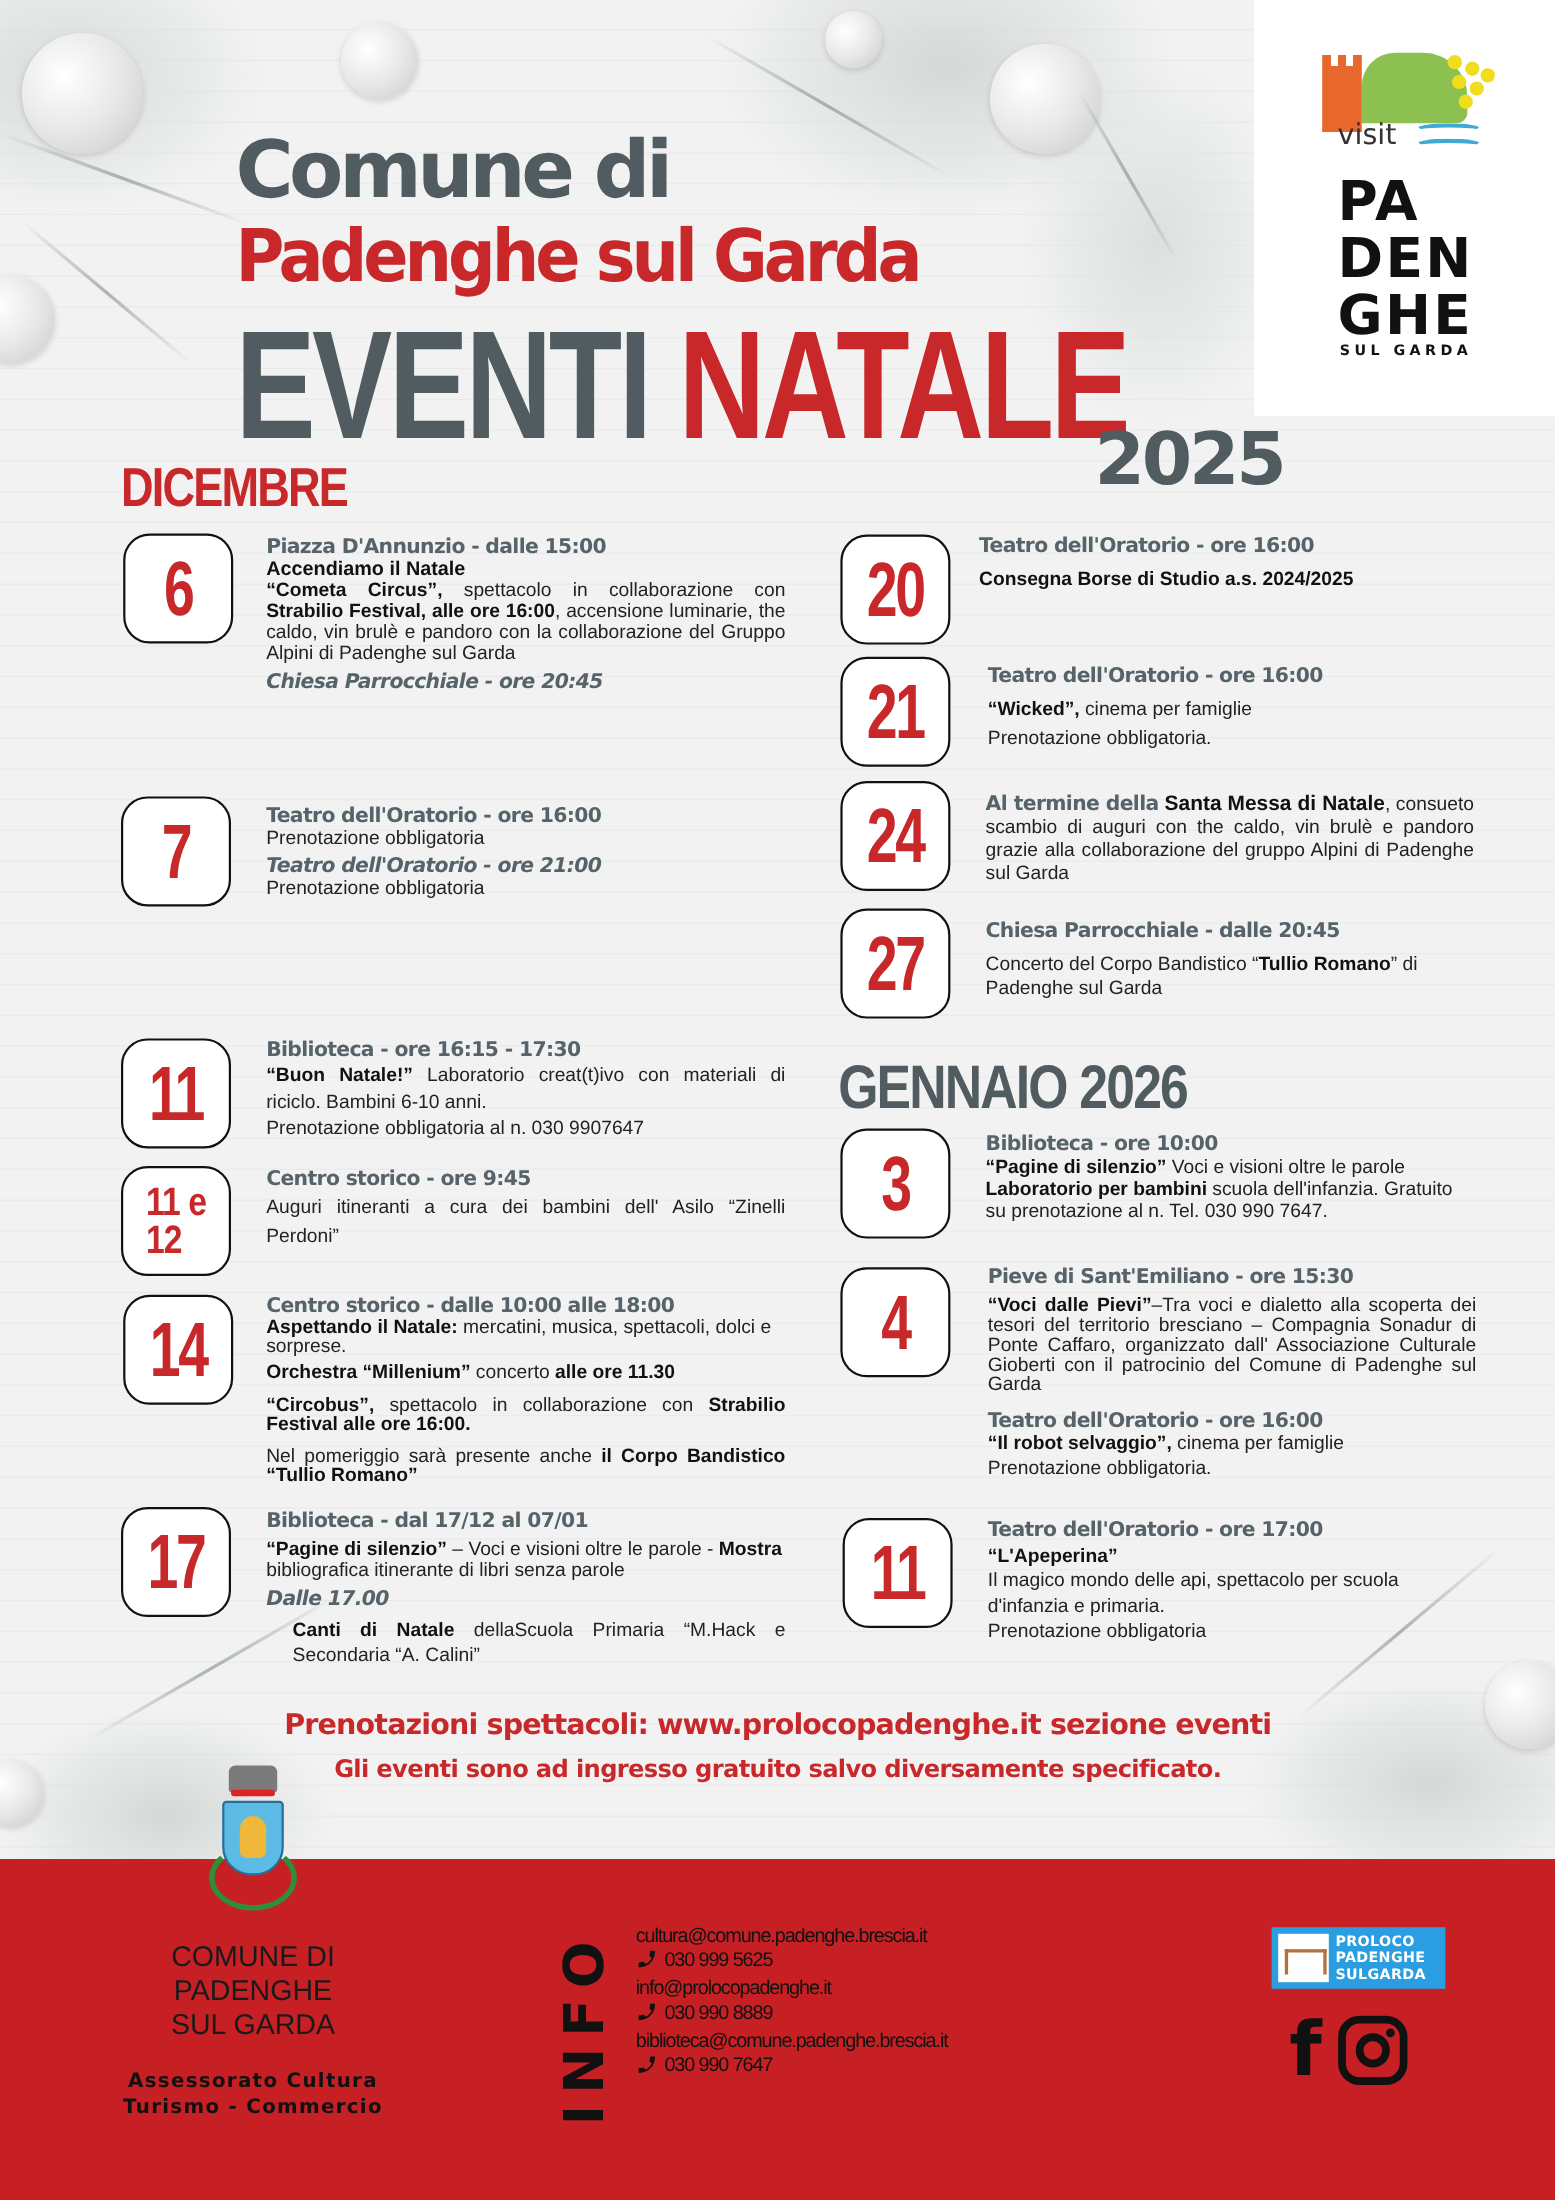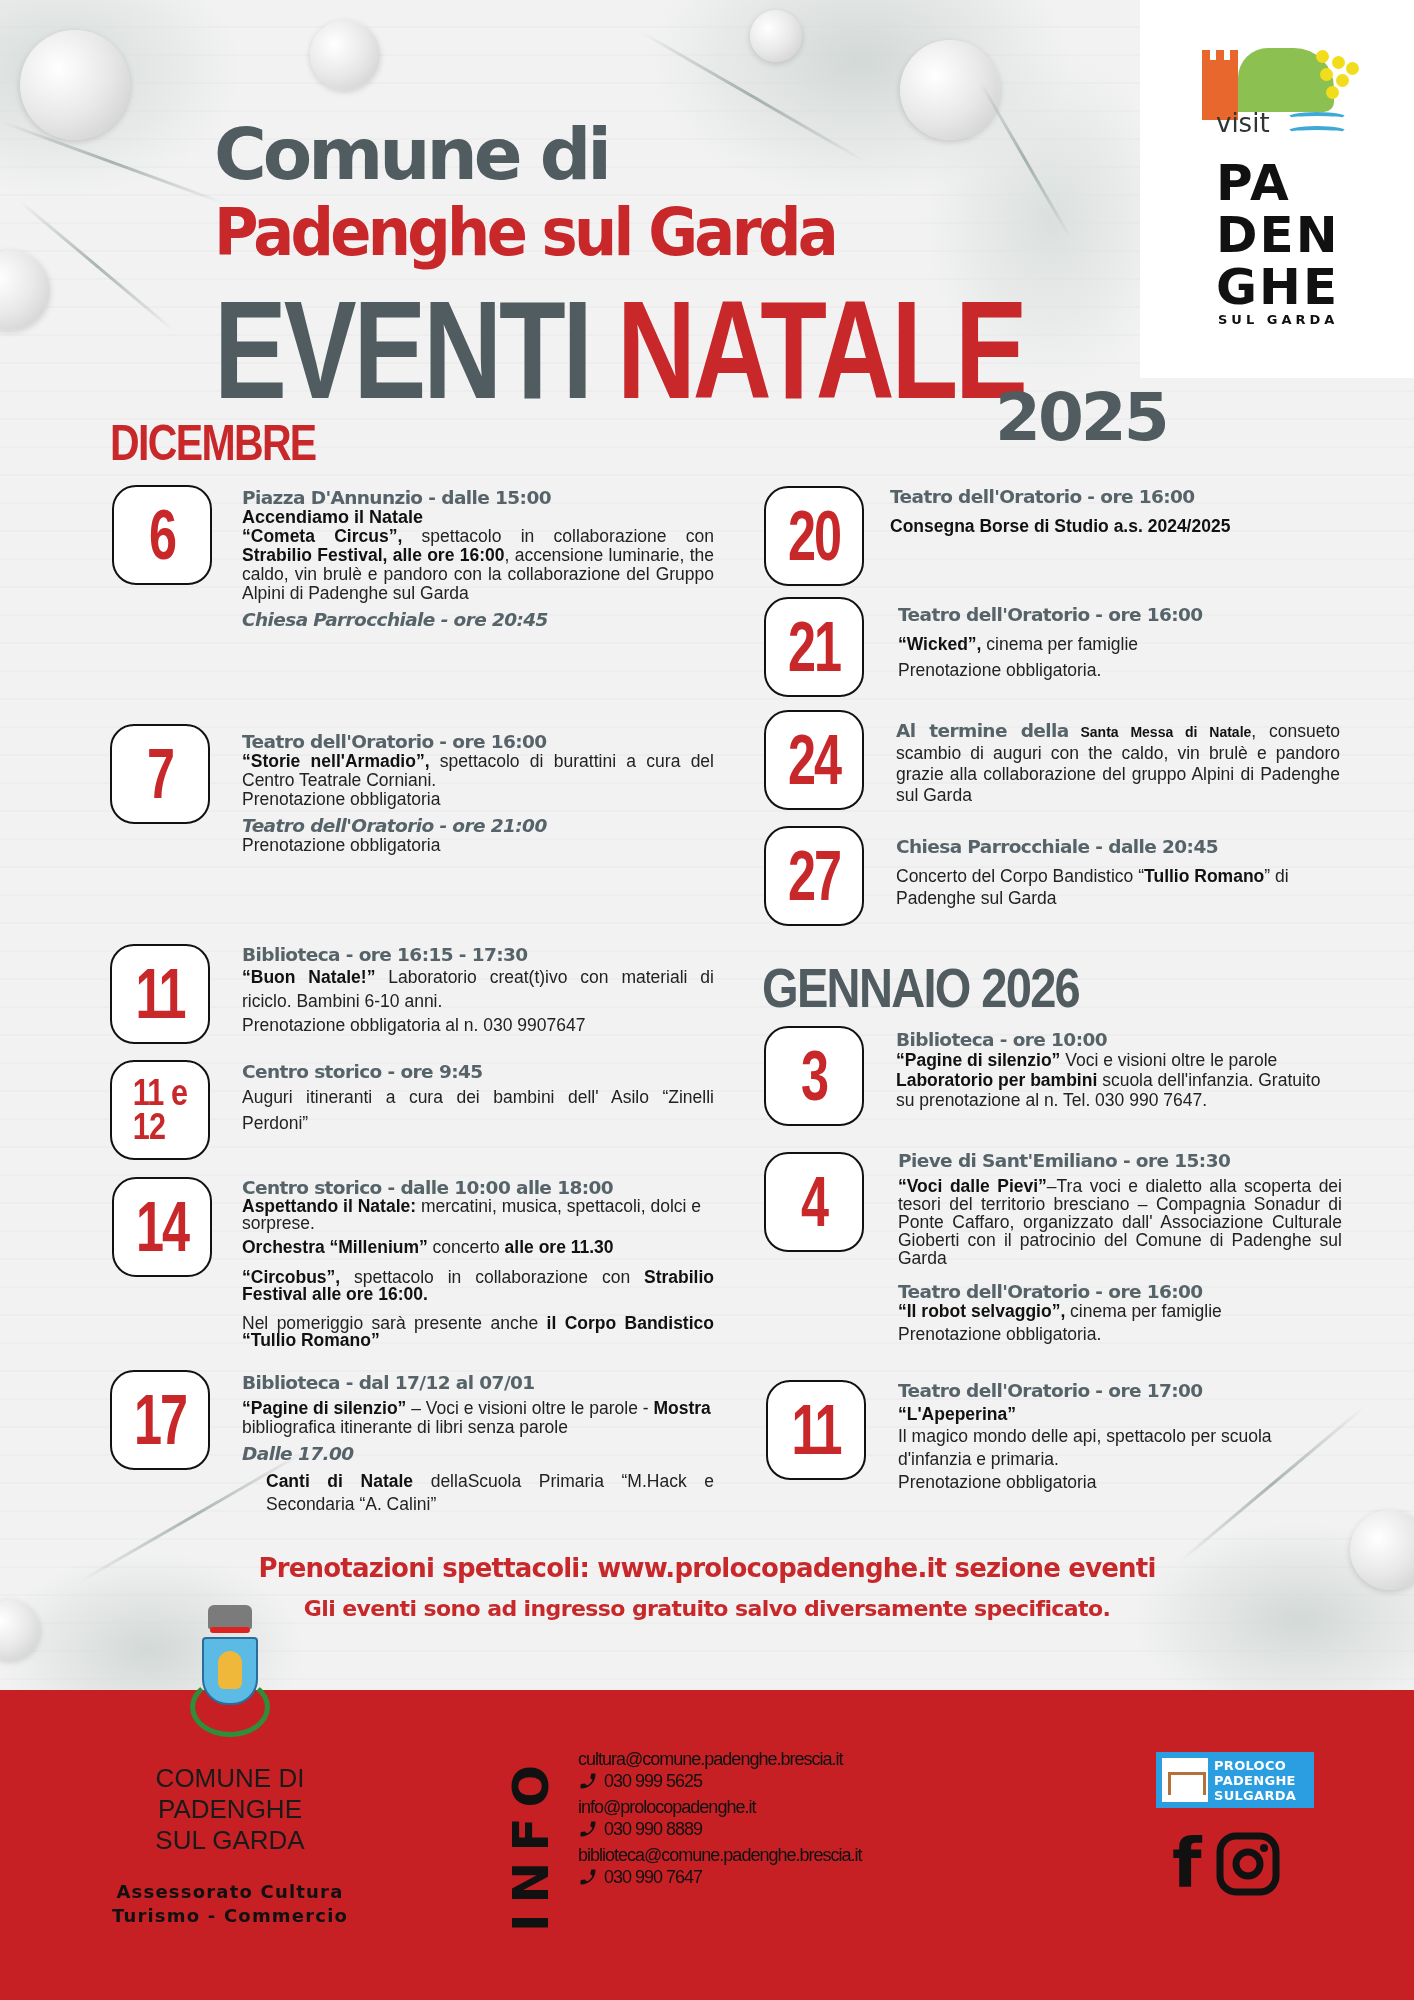--- a/index.html
+++ b/index.html
@@ -225,21 +225,20 @@
   <div class="b" style="font-size:18px;">Accendiamo il Natale</div>
   <div class="p"><span class="b">“Cometa Circus”,</span><span> spettacolo in collaborazione con </span><span class="b">Strabilio Festival, alle ore 16:00</span><span>, accensione luminarie, the caldo, vin brulè e pandoro con la collaborazione del Gruppo Alpini di Padenghe sul Garda</span></div>
   <div class="loc gap">Chiesa Parrocchiale - ore 20:45</div>
 </div>
 
 <div class="day-box" style="left:110px;top:724px;">
   <span class="day-num">7</span>
 </div>
 <div class="ev-text" style="left:242px;top:731px;">
   <div class="loc">Teatro dell'Oratorio - ore 16:00</div>
-  <div class="p"><span class="b">“Storie nell'Armadio”,</span><span> spettacolo di burattini a cura del Centro Teatrale Corniani.</span></div>
   <div class="p left">Prenotazione obbligatoria</div>
   <div class="loc gap">Teatro dell'Oratorio - ore 21:00</div>
   <div class="p left">Prenotazione obbligatoria</div>
 </div>
 
 <div class="day-box" style="left:110px;top:944px;">
   <span class="day-num">11</span>
 </div>
 <div class="ev-text" style="left:242px;top:944px;line-height:24px;">
   <div class="loc">Biblioteca - ore 16:15 - 17:30</div>
@@ -293,21 +292,21 @@
 <div class="ev-text right" style="left:898px;top:604px;line-height:26px;">
   <div class="loc">Teatro dell'Oratorio - ore  16:00</div>
   <div class="p left" style="margin-top:6px;line-height:26px;"><span class="b">“Wicked”,</span><span> cinema per famiglie</span></div>
   <div class="p left" style="line-height:26px;">Prenotazione obbligatoria.</div>
 </div>
 
 <div class="day-box" style="left:764px;top:710px;">
   <span class="day-num">24</span>
 </div>
 <div class="ev-text right" style="left:896px;top:720px;line-height:20px;">
-  <div class="p" style="line-height:21px;"><span class="loc">Al termine della</span><span class="b" style="font-size:14px;"> Santa Messa di Natale</span><span>, consueto scambio di auguri con the caldo, vin brulè e pandoro grazie alla collaborazione del gruppo Alpini di Padenghe sul Garda</span></div>
+  <div class="p" style="line-height:21px;"><span class="loc">Al termine della</span><span class="b" style="font-size:19px;"> Santa Messa di Natale</span><span>, consueto scambio di auguri con the caldo, vin brulè e pandoro grazie alla collaborazione del gruppo Alpini di Padenghe sul Garda</span></div>
 </div>
 
 <div class="day-box" style="left:764px;top:826px;">
   <span class="day-num">27</span>
 </div>
 <div class="ev-text right" style="left:896px;top:836px;">
   <div class="loc">Chiesa Parrocchiale - dalle 20:45</div>
   <div class="p left" style="margin-top:8px;line-height:22px;"><span>Concerto del Corpo Bandistico “</span><span class="b">Tullio Romano</span><span>” di Padenghe sul Garda</span></div>
 </div>
 

